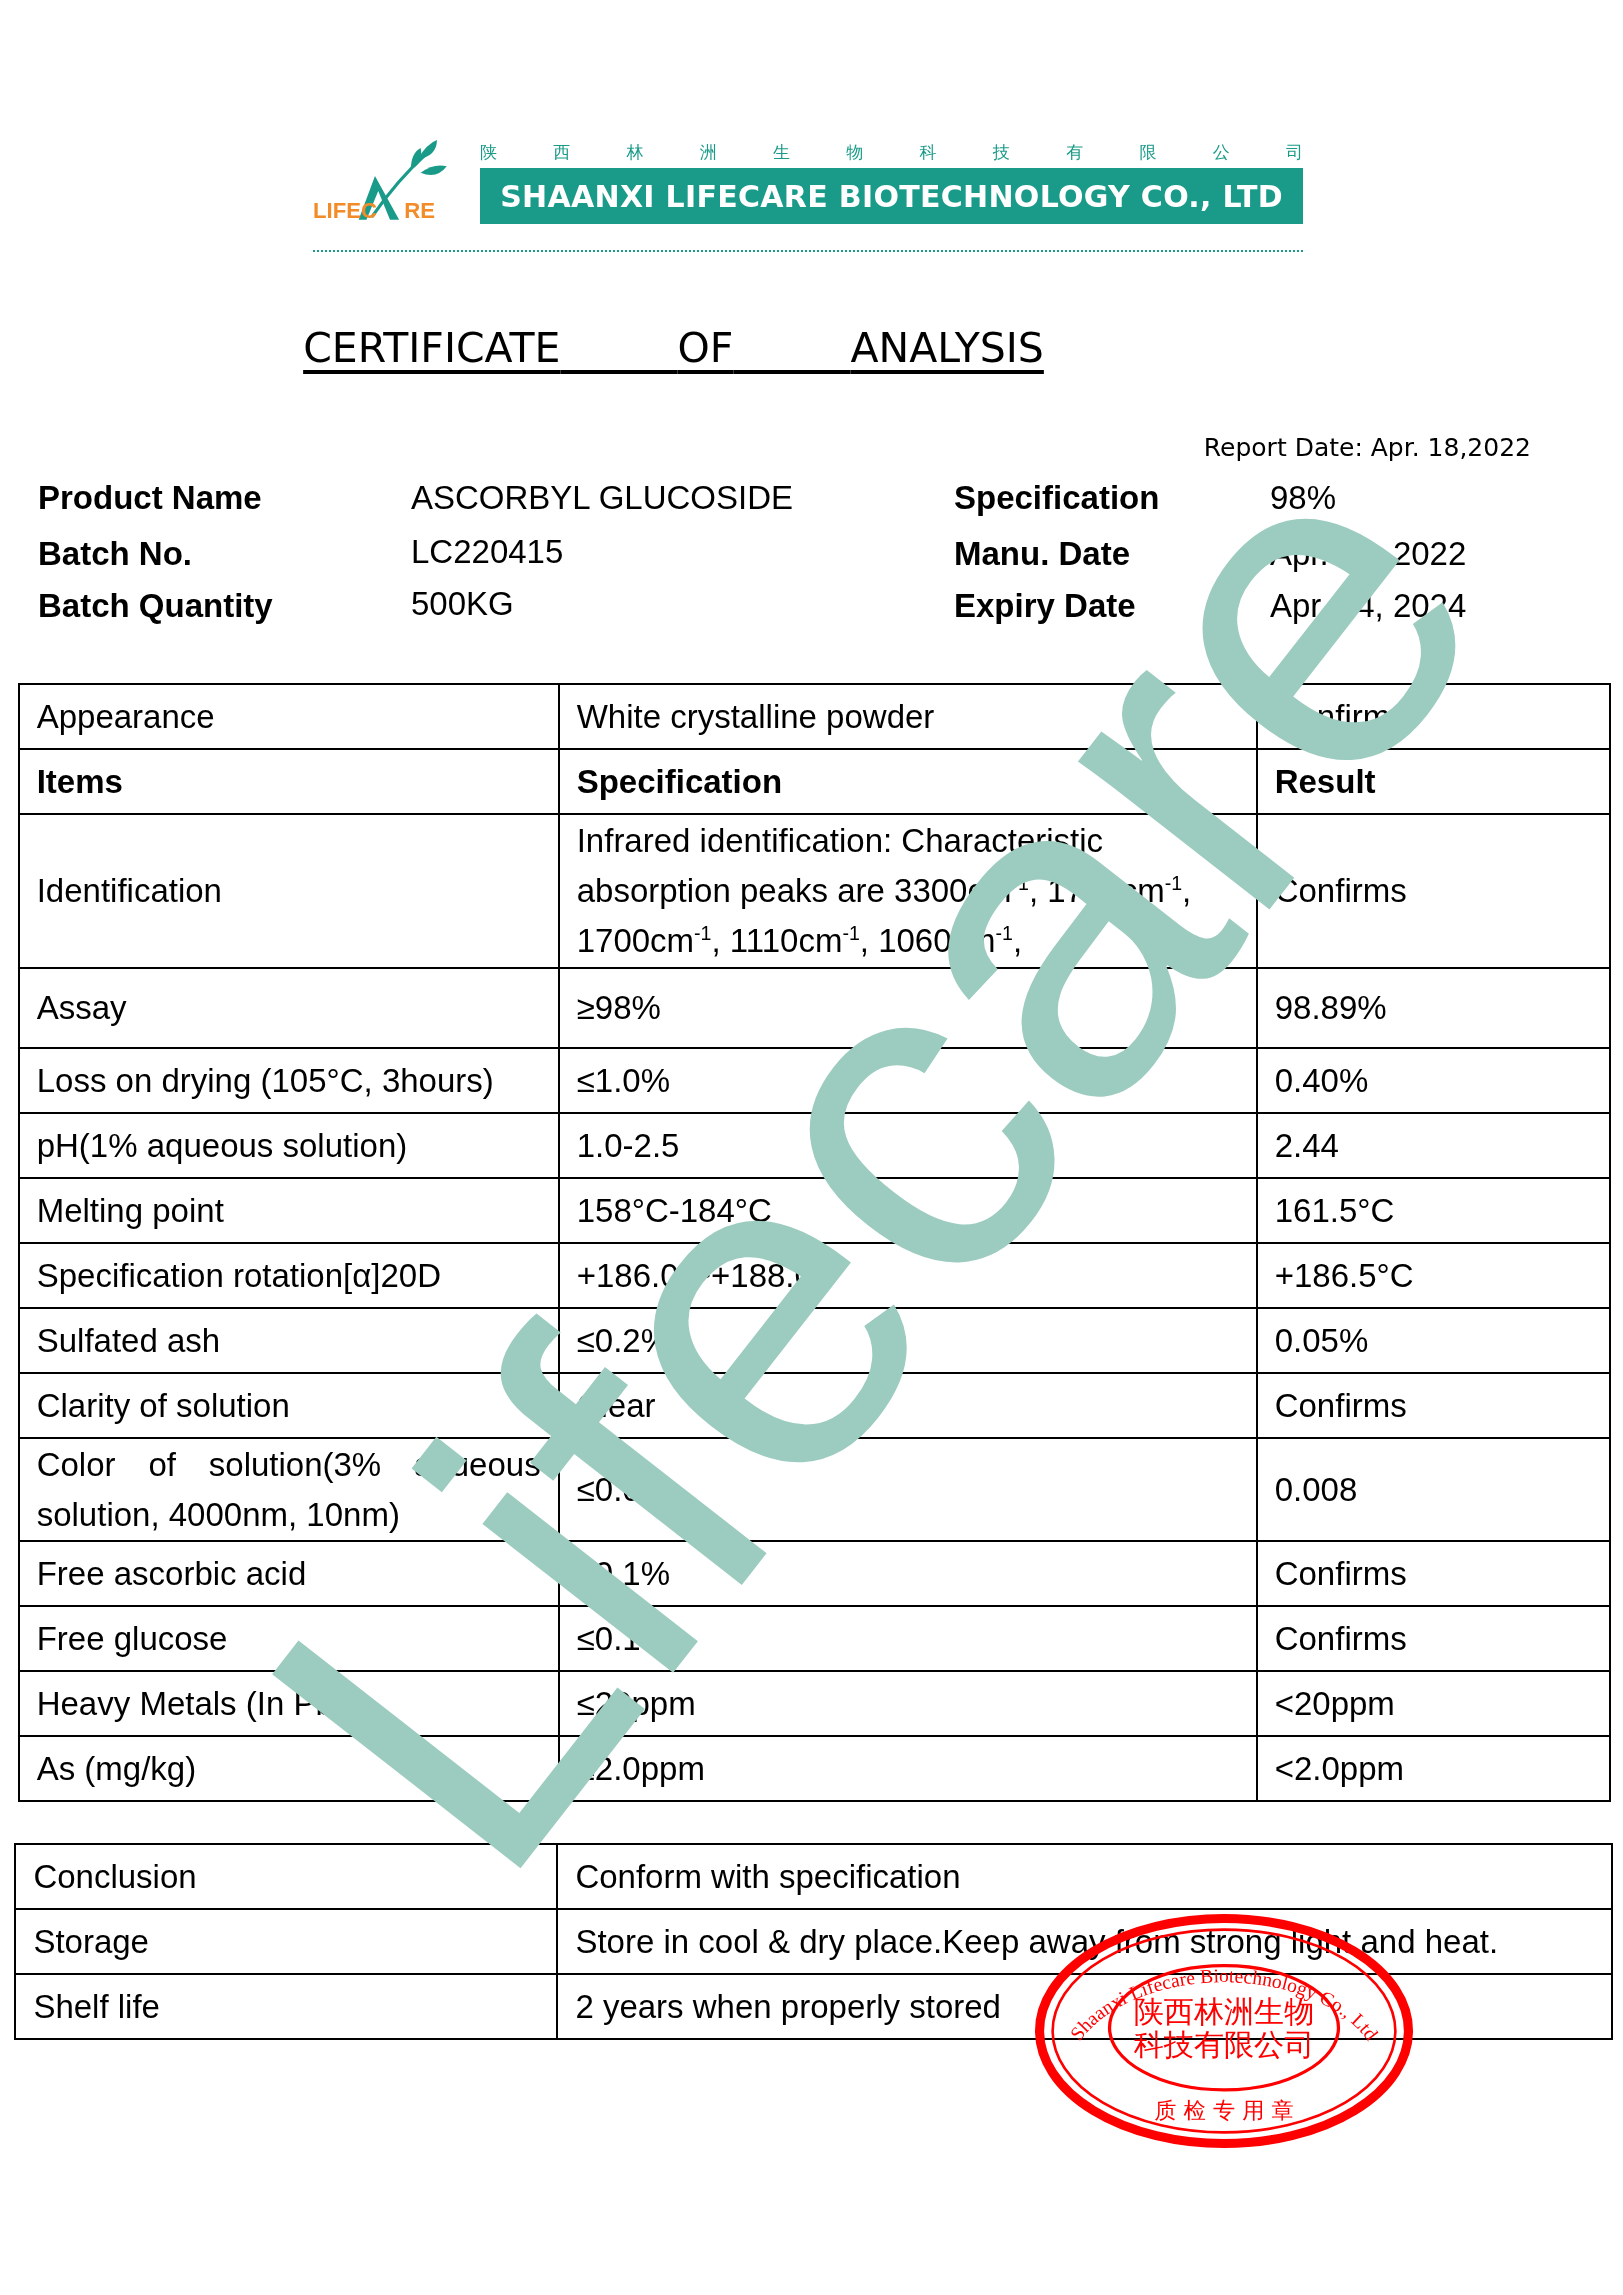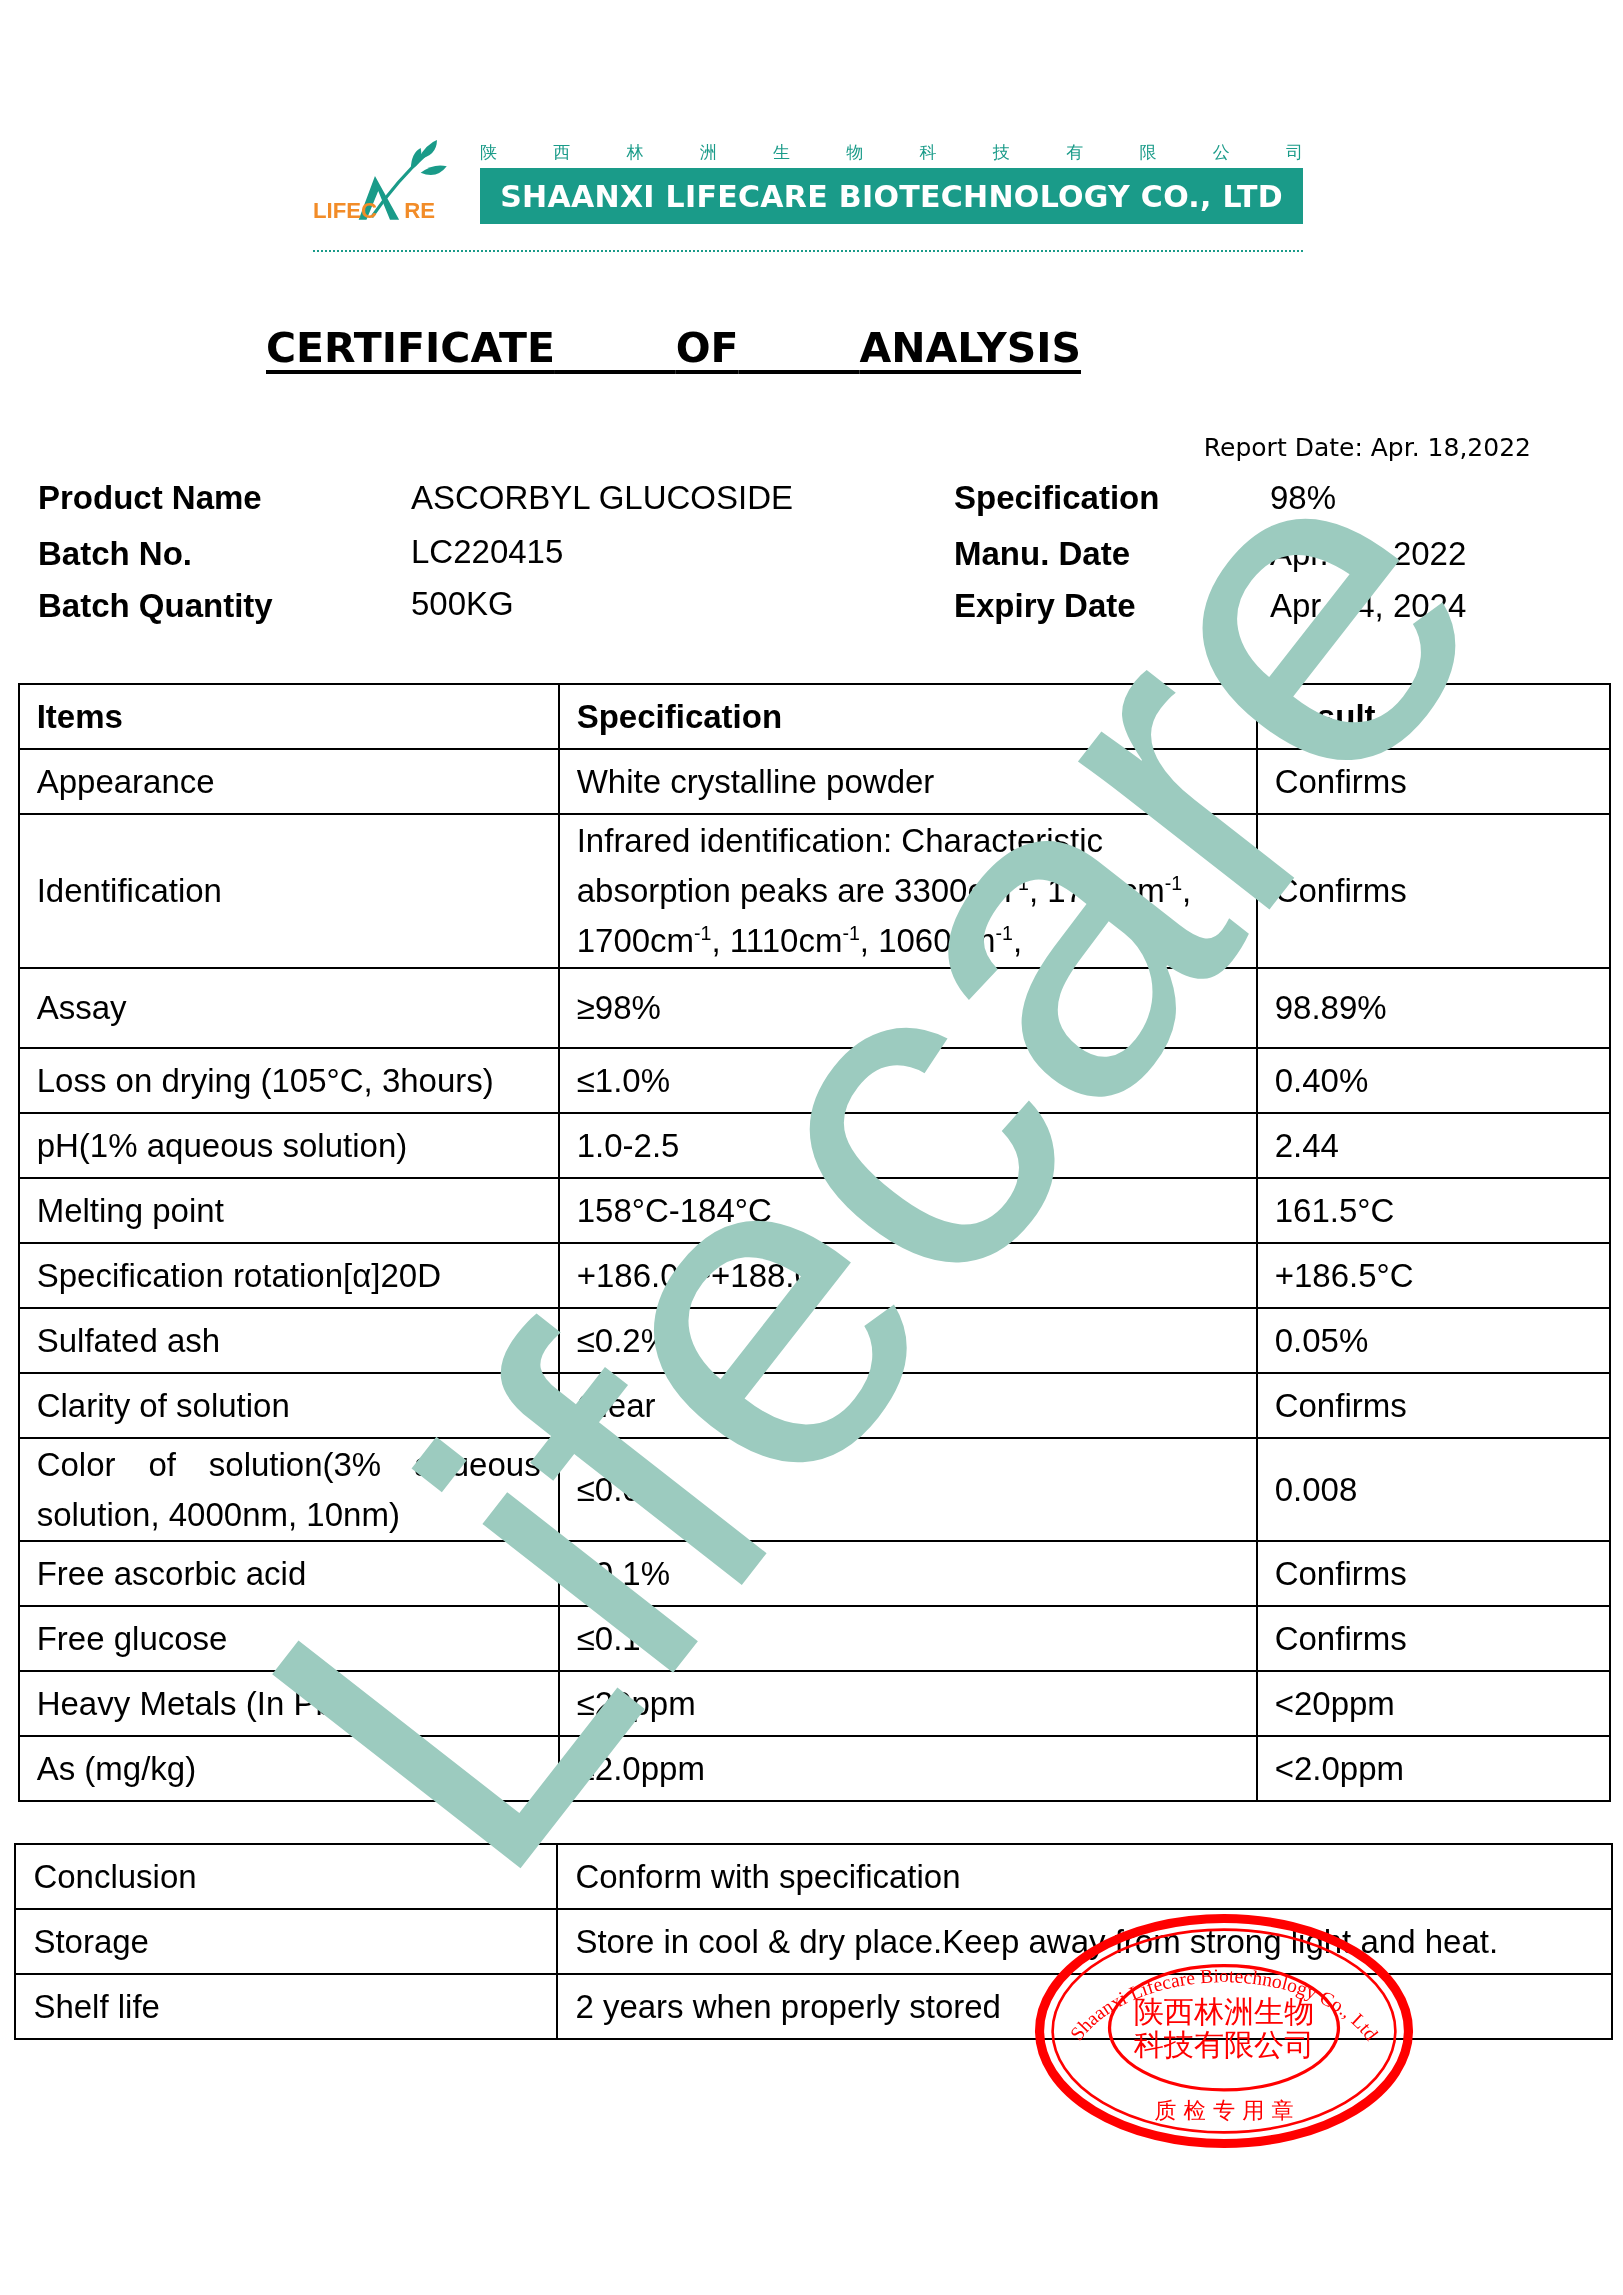--- a/index.html
+++ b/index.html
@@ -14,21 +14,21 @@
             color: #1a9b89; font-family: "DejaVu Sans", sans-serif; font-size: 17px; }
   .greenbar { left: 480px; top: 168px; width: 823px; height: 56px; background: #1a9b89;
               display: flex; align-items: center; justify-content: center;
               color: #fff; font-family: "DejaVu Sans", sans-serif; font-weight: bold;
               font-size: 30px; letter-spacing: 0.3px; }
   .dotline { left: 313px; top: 250px; width: 990px; height: 0;
              border-top: 2px dotted #1a9b89; }
 
   
   .title { left: 0; width: 1347px; top: 324px; text-align: center;
-           font-family: "DejaVu Sans", sans-serif; font-weight: bold; font-size: 41px;
+           font-family: "DejaVu Sans", sans-serif; font-weight: normal; font-size: 41px;
            word-spacing: 26px; }
   .title span { text-decoration: underline; text-decoration-thickness: 3.9px; text-underline-offset: 7.9px; }
   .report-date { right: 92px; top: 409px; font-family: "DejaVu Sans", sans-serif; font-size: 25px; margin-top: 24px; }
 
   
   .info-label { font-weight: bold; font-size: 33px; }
   .info-value { font-size: 33px; }
 
   
   table { border-collapse: collapse; position: absolute; table-layout: fixed; }
@@ -99,28 +99,28 @@
 <div class="abs info-value" style="left:1270px; top:587px;">Apr. 14, 2024</div>
 
 <table class="main-table">
   <colgroup>
       <col style="width:540px">
       <col style="width:698px">
       <col style="width:353px">
     </colgroup>
   <tbody>
       <tr style="height:65px">
+    <td>Appearance</td>
+    <td>White crystalline powder</td>
+    <td>Confirms</td>
+  </tr>
+  <tr style="height:65px">
     <td class="head">Items</td>
     <td class="head">Specification</td>
     <td class="head">Result</td>
-  </tr>
-  <tr style="height:65px">
-    <td>Appearance</td>
-    <td>White crystalline powder</td>
-    <td>Confirms</td>
   </tr>
   <tr style="height:154px">
     <td>Identification</td>
     <td style="line-height:50px;">
       <span>Infrared identification: Characteristic</span><br>
       <span>absorption peaks are 3300cm</span><span class="sub">-1</span><span>, 1770cm</span><span class="sub">-1</span><span>,</span><br>
       <span>1700cm</span><span class="sub">-1</span><span>, 1110cm</span><span class="sub">-1</span><span>, 1060cm</span><span class="sub">-1</span><span>,</span>
     </td>
     <td>Confirms</td>
   </tr>

